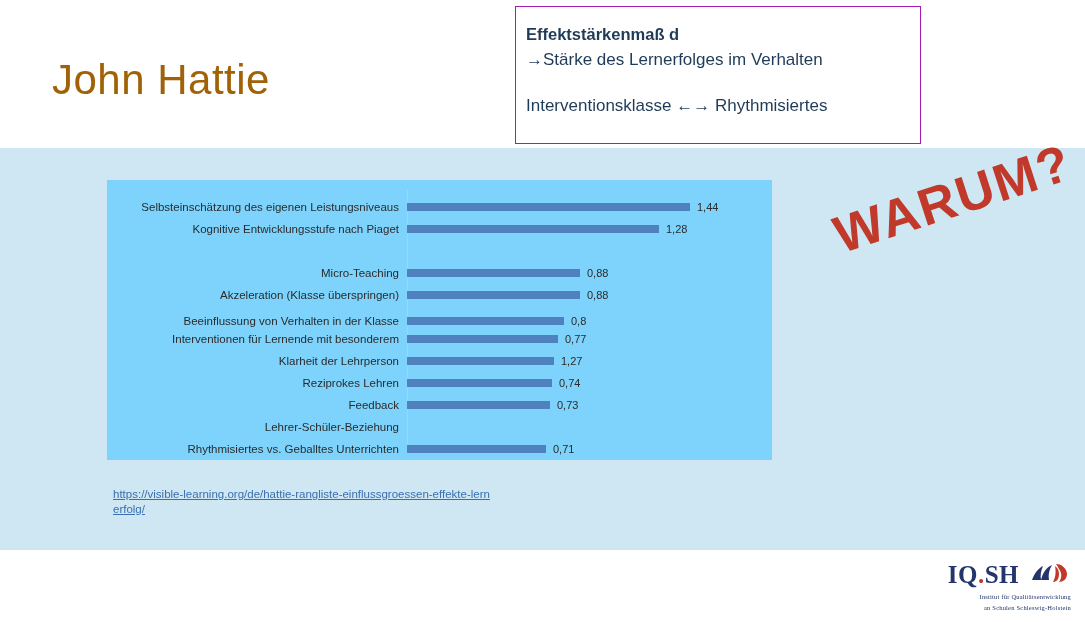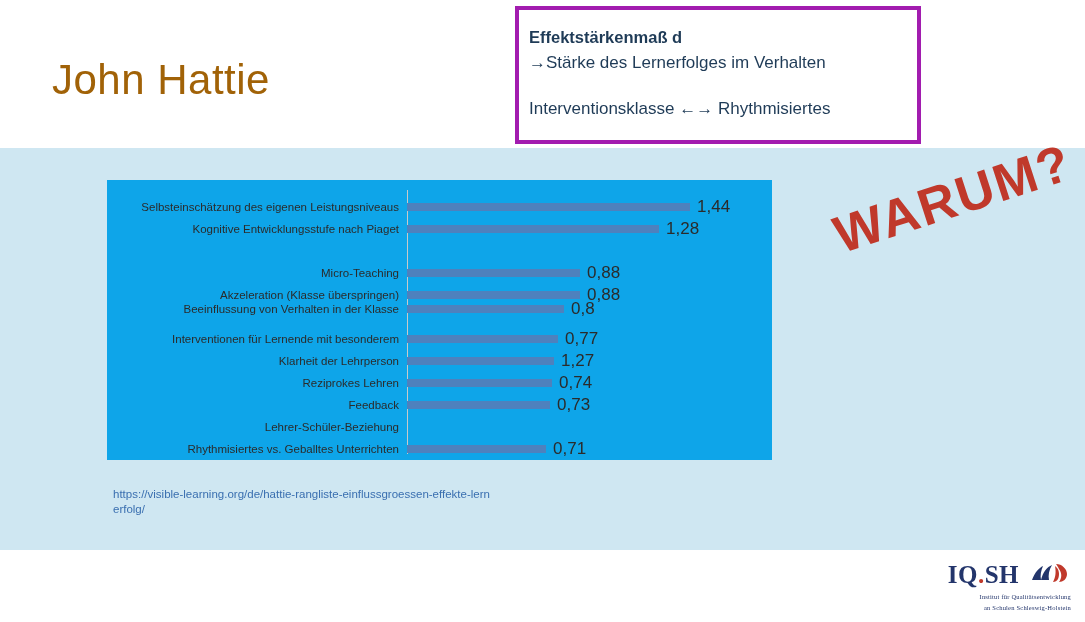--- a/index.html
+++ b/index.html
@@ -37,21 +37,21 @@
     font-family: "Liberation Sans", sans-serif;
     font-weight: 400;
     letter-spacing: 0.5px;
   }
   .callout {
     position: absolute;
     left: 515px;
     top: 6px;
     width: 406px;
     height: 138px;
-    border: 4px solid #a21caf;
+    border: 1px solid #a21caf;
     background: #ffffff;
     box-sizing: border-box;
     padding: 14px 0 0 10px;
   }
   .callout .line {
     color: #1f3b57;
     font-size: 17px;
     line-height: 26px;
     white-space: nowrap;
   }
@@ -62,21 +62,21 @@
   .callout .spacer {
     height: 20px;
   }
   .arrow-r::before { content: "\2192"; }
   .chart-box {
     position: absolute;
     left: 107px;
     top: 180px;
     width: 665px;
     height: 280px;
-    background: #0ea5e9;
+    background: #7dd3fc;
     box-sizing: border-box;
   }
   .chart-inner {
     position: relative;
     width: 100%;
     height: 100%;
   }
   .row {
     position: absolute;
     left: 0;
@@ -100,21 +100,21 @@
     flex: 1;
     height: 22px;
     display: flex;
     align-items: center;
   }
   .bar {
     height: 8px;
     background: #4e81bd;
   }
   .val {
-    font-size: 17px;
+    font-size: 11px;
     color: #2b2b2b;
     margin-left: 7px;
     white-space: nowrap;
   }
   .axis-line {
     position: absolute;
     left: 300px;
     top: 10px;
     width: 1px;
     height: 264px;
@@ -133,20 +133,21 @@
     letter-spacing: 2px;
     white-space: nowrap;
   }
   .link {
     position: absolute;
     left: 113px;
     top: 487px;
     width: 380px;
     font-size: 11.5px;
     color: #3a6fb0;
+    text-decoration: underline;
     line-height: 15px;
     word-break: break-all;
     cursor: pointer;
   }
   .logo {
     position: absolute;
     right: 14px;
     bottom: 10px;
     text-align: right;
     font-family: Liberation Serif, serif;
@@ -219,21 +220,21 @@
       </div>
 
       <div class="row" style="top:104px">
         <div class="lbl">Akzeleration (Klasse überspringen)</div>
         <div class="bar-area">
           <div class="bar" style="width:173px"></div>
           <div class="val">0,88</div>
         </div>
       </div>
 
-      <div class="row" style="top:118px">
+      <div class="row" style="top:130px">
         <div class="lbl">Beeinflussung von Verhalten in der Klasse</div>
         <div class="bar-area">
           <div class="bar" style="width:157px"></div>
           <div class="val">0,8</div>
         </div>
       </div>
 
       <div class="row" style="top:148px">
         <div class="lbl">Interventionen für Lernende mit besonderem</div>
         <div class="bar-area">

